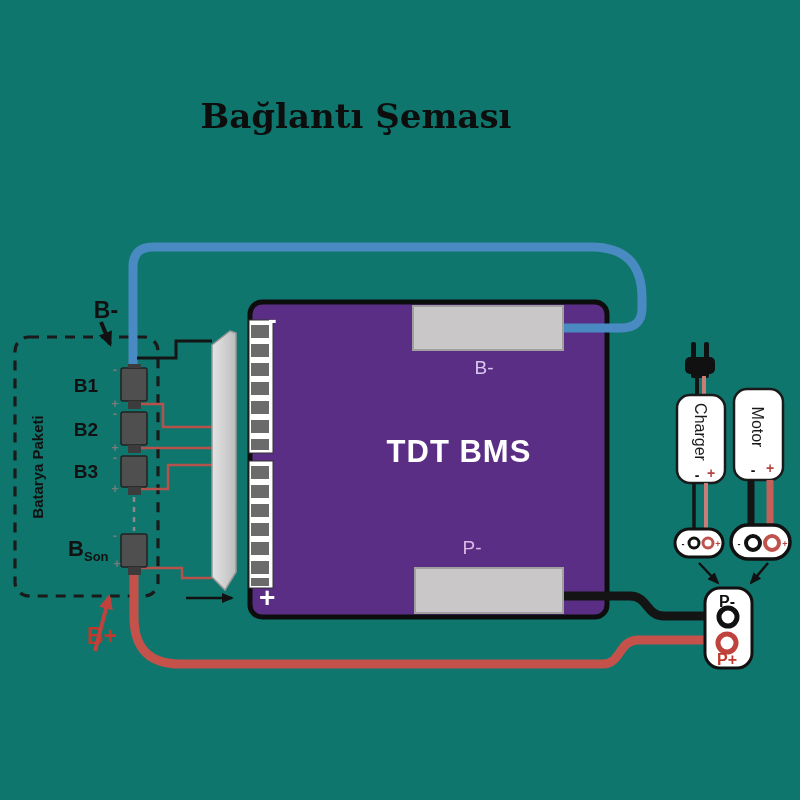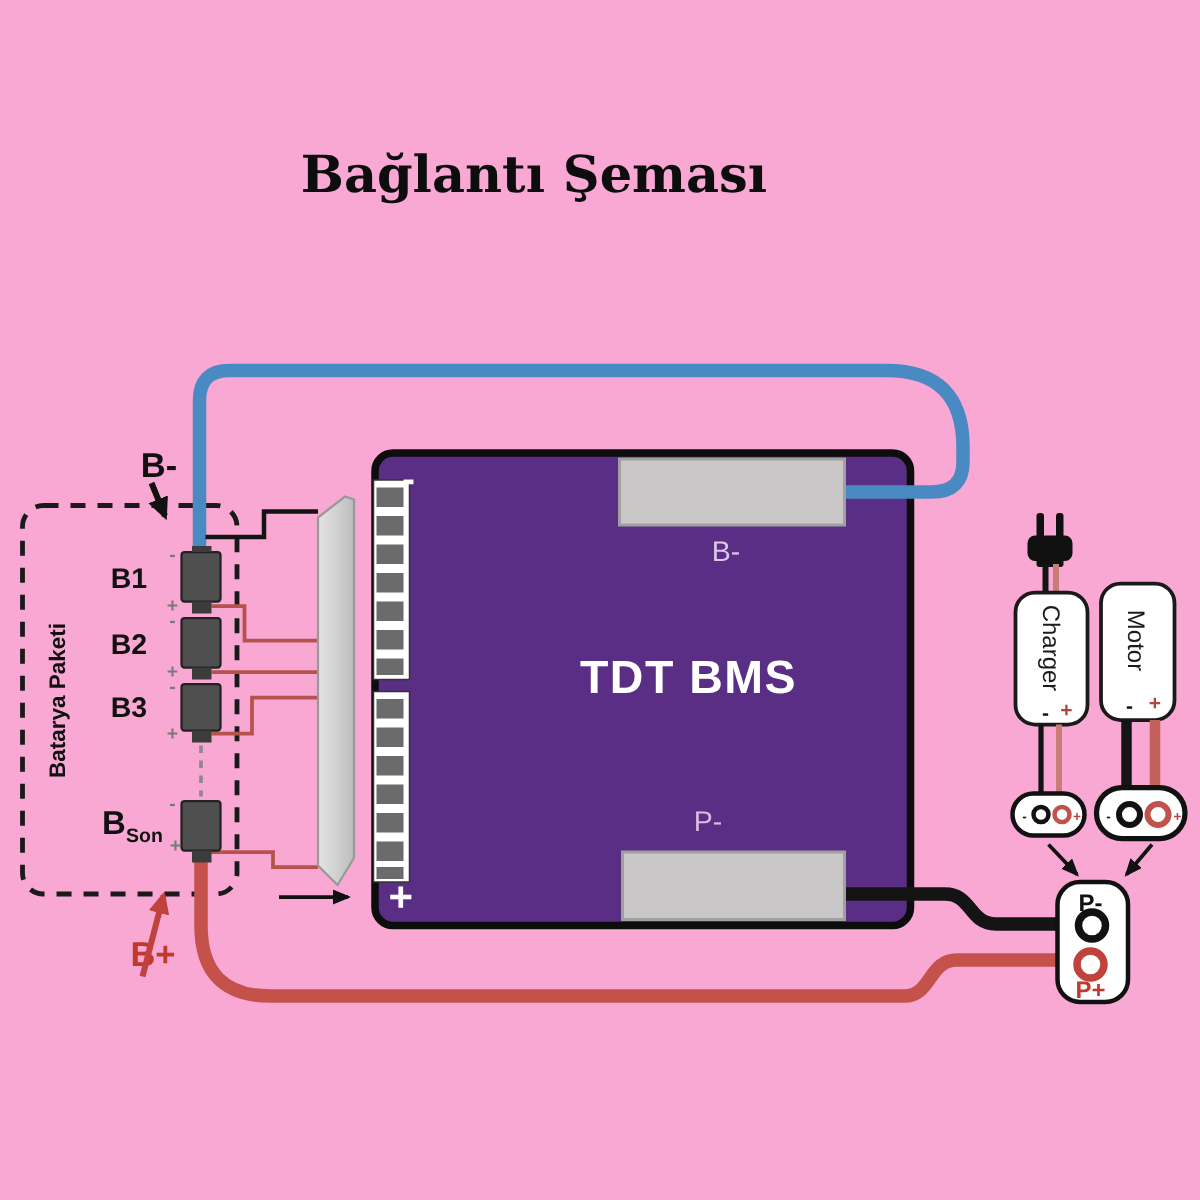--- a/index.html
+++ b/index.html
@@ -1,16 +1,16 @@
 <!DOCTYPE html>
 <html><head>
 <meta charset="utf-8">
 <style>
   html,body{margin:0;padding:0;background:#ffffff;}
-  .stage{position:relative;width:800px;height:800px;background:#f9a8d4;overflow:hidden;
+  .stage{position:relative;width:800px;height:800px;background:#0f766e;overflow:hidden;
          font-family:"Liberation Sans",sans-serif;}
   svg{position:absolute;left:0;top:0;}
   svg text{font-family:"Liberation Sans","DejaVu Sans",sans-serif;fill:#111;}
   .title{font-family:"DejaVu Serif","Liberation Serif",serif;font-weight:bold;font-size:34px;fill:#0d0d0d;}
   .pack-label{font-size:15px;font-weight:bold;}
   .cell-label{font-size:19px;font-weight:600;}
   .cell-sub{font-size:13px;font-weight:bold;}
   .term-mark{font-size:13px;font-weight:bold;fill:#7a7a7a;}
   .big-term{font-size:23px;font-weight:bold;}
   .red-t{fill:#c0392b;}

